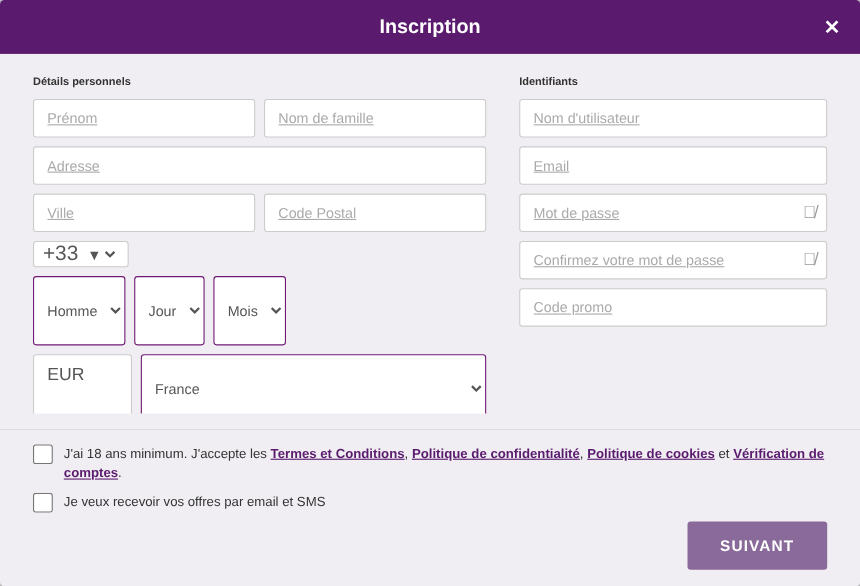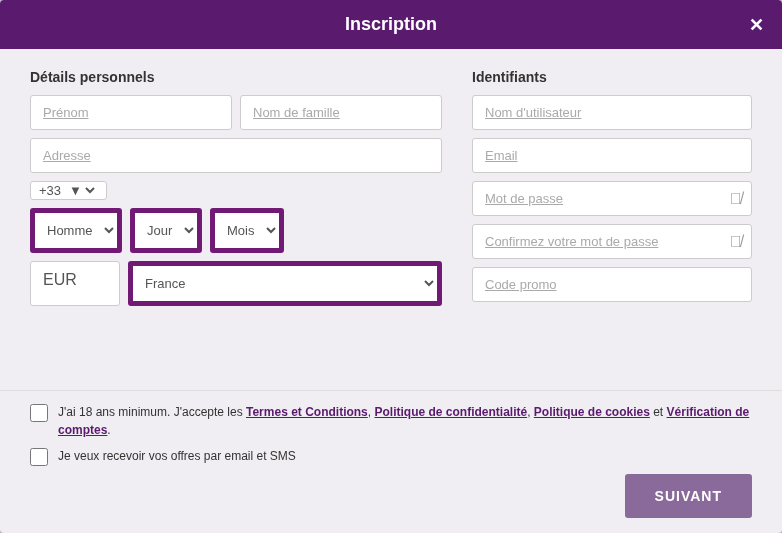--- a/index.html
+++ b/index.html
@@ -51,21 +51,21 @@
       overflow: hidden;
     }
     .columns {
       display: flex;
       gap: 30px;
     }
     .col {
       flex: 1;
     }
     .col-label {
-      font-size: 14px;
+      font-size: 10px;
       font-weight: bold;
       color: #333;
       margin-bottom: 10px;
     }
     .form-row {
       display: flex;
       gap: 8px;
       margin-bottom: 8px;
     }
     .form-input {
@@ -76,22 +76,22 @@
       font-size: 13px;
       color: #aaa;
       border-radius: 3px;
       outline: none;
       text-decoration: underline;
     }
     .form-input::placeholder {
       color: #aaa;
     }
     .form-select {
-      padding: 9px 8px;
-      border: 5px solid #701a75;
+      padding: 22px 8px;
+      border: 1px solid #701a75;
       background: white;
       font-size: 13px;
       color: #555;
       border-radius: 3px;
       outline: none;
       cursor: pointer;
       appearance: auto;
     }
     .phone-row {
       display: flex;
@@ -102,21 +102,21 @@
       display: flex;
       align-items: center;
       background: white;
       border: 1px solid #ccc;
       border-radius: 3px;
       padding: 0 8px;
       gap: 4px;
       min-width: 70px;
     }
     .phone-prefix span {
-      font-size: 13px;
+      font-size: 19px;
       color: #555;
       text-align: center;
     }
     .phone-prefix select {
       border: none;
       background: transparent;
       font-size: 13px;
       color: #555;
       outline: none;
       cursor: pointer;
@@ -222,20 +222,24 @@
 
         <div class="form-row">
           <input class="form-input" type="text" placeholder="Prénom" style="">
           <input class="form-input" type="text" placeholder="Nom de famille" style="">
         </div>
 
         <div class="form-row">
           <input class="form-input" type="text" placeholder="Adresse" style="">
         </div>
 
+        <div class="form-row">
+          <input class="form-input" type="text" placeholder="Ville" style="">
+          <input class="form-input" type="text" placeholder="Code Postal" style="">
+        </div>
 
         <div class="phone-row">
           <div class="phone-prefix">
             <span>+33</span>
             <select>
               <option>▼</option>
             </select>
           </div>
         </div>
 

